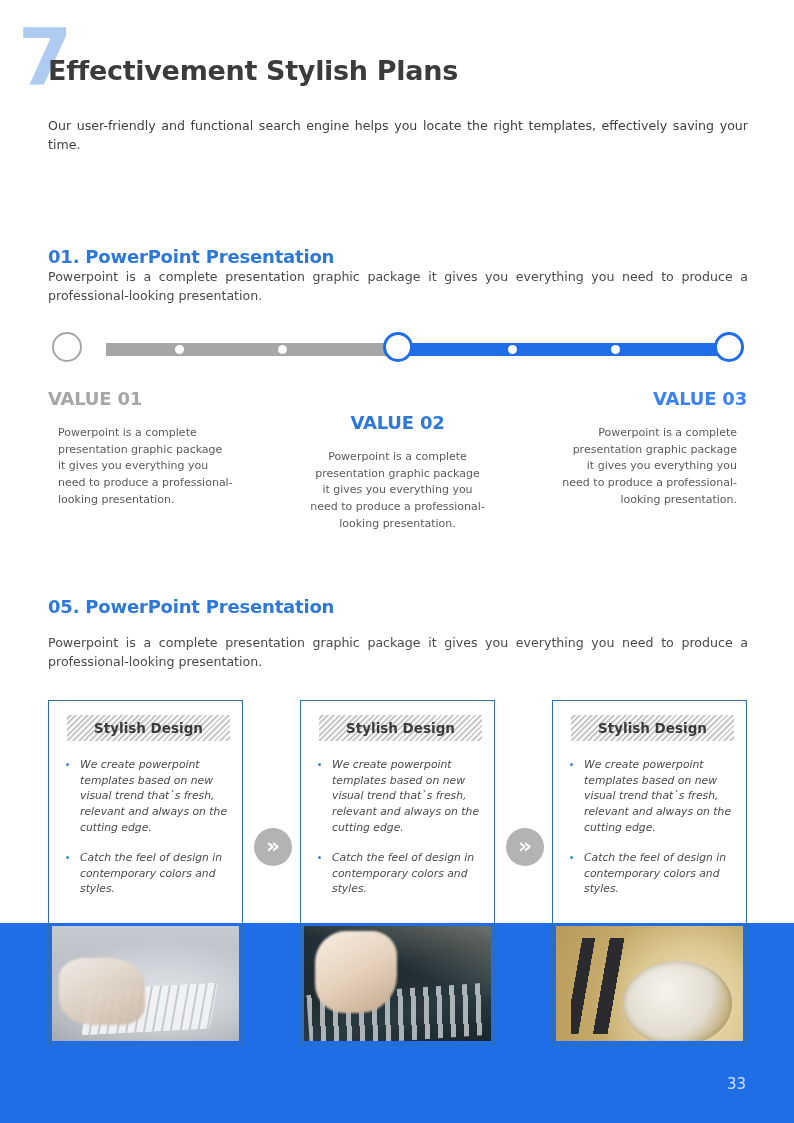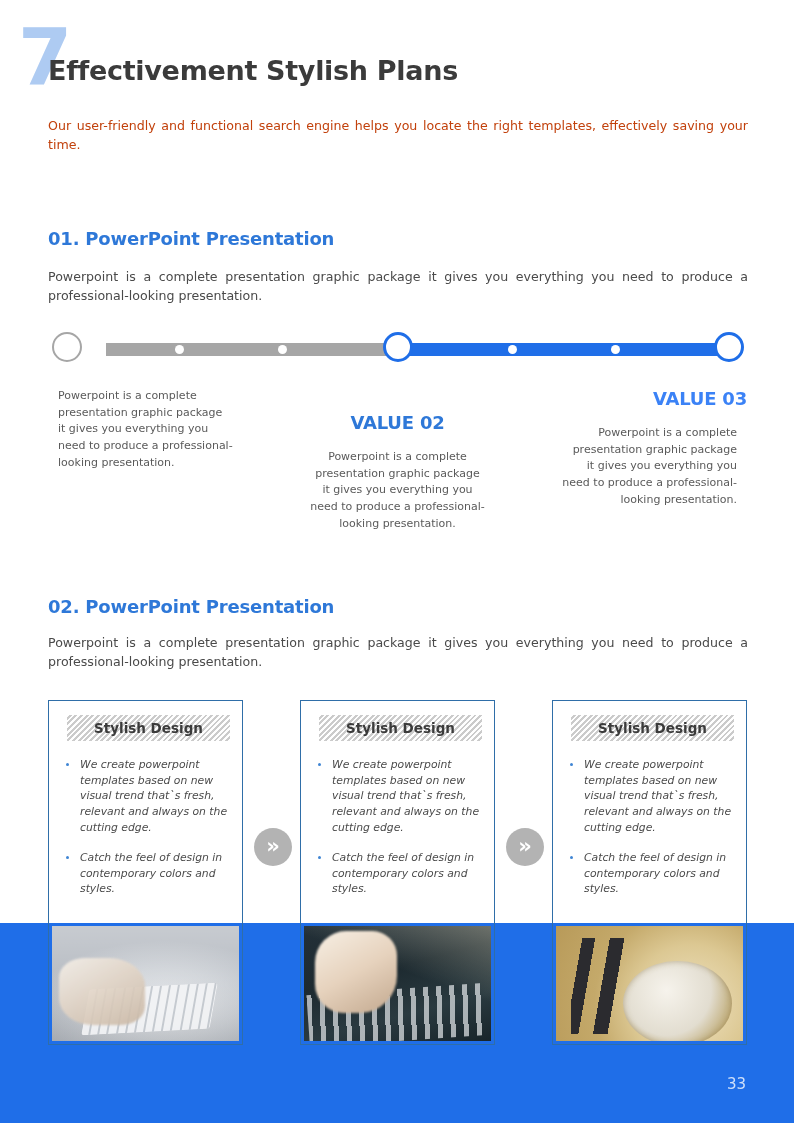--- a/index.html
+++ b/index.html
@@ -65,21 +65,21 @@
     white-space: nowrap;
   }
 
   .intro-text {
     position: absolute;
     left: 48px;
     top: 117px;
     width: 700px;
     font-size: 12.6px;
     line-height: 1.5;
-    color: #c2410c;
+    color: #404040;
     text-align: justify;
   }
 
   
   .section-title {
     position: absolute;
     font-size: 18px;
     font-weight: bold;
     color: #2e78d8;
     letter-spacing: -0.2px;
@@ -87,21 +87,21 @@
 
   .section-desc {
     position: absolute;
     width: 700px;
     font-size: 12.6px;
     line-height: 1.5;
     color: #4a4a4a;
     text-align: justify;
   }
 
-  #sec1-title { left: 48px; top: 228px; text-align: right; }
+  #sec1-title { left: 48px; top: 246px; text-align: right; }
   #sec1-desc  { left: 48px; top: 268px; }
   #sec2-title { left: 48px; top: 596px; }
   #sec2-desc  { left: 48px; top: 634px; }
 
   
   .timeline {
     position: absolute;
     left: 48px;
     top: 332px;
     width: 700px;
@@ -378,33 +378,34 @@
     <div class="tl-dot" id="tl-d2"></div>
     <div class="tl-dot" id="tl-d3"></div>
     <div class="tl-dot" id="tl-d4"></div>
     <div class="tl-node grey" id="tl-n1"></div>
     <div class="tl-node blue" id="tl-n2"></div>
     <div class="tl-node blue" id="tl-n3"></div>
   </div>
 
   <div class="values">
     <div class="value-col c1">
+      <div class="value-head">VALUE 01</div>
       <div class="value-body">Powerpoint is a complete presentation graphic package it gives you everything you need to produce a professional-looking presentation.</div>
     </div>
     <div class="value-col c2">
       <div class="value-head">VALUE 02</div>
       <div class="value-body">Powerpoint is a complete presentation graphic package it gives you everything you need to produce a professional-looking presentation.</div>
     </div>
     <div class="value-col c3">
       <div class="value-head">VALUE 03</div>
       <div class="value-body">Powerpoint is a complete presentation graphic package it gives you everything you need to produce a professional-looking presentation.</div>
     </div>
   </div>
 
-  <div class="section-title" id="sec2-title">02. PowerPoint Presentation</div>
+  <div class="section-title" id="sec2-title">05. PowerPoint Presentation</div>
   <div class="section-desc" id="sec2-desc">Powerpoint is a complete presentation graphic package it gives you everything you need to produce a professional-looking presentation.</div>
 
   <div class="cards">
 
     <div class="card" id="card-1">
       <div class="card-head">Stylish Design</div>
       <ul class="card-list">
         <li>We create powerpoint templates based on new visual trend that`s fresh, relevant and always on the cutting edge.</li>
         <li>Catch the feel of design in contemporary colors and styles.</li>
       </ul>

